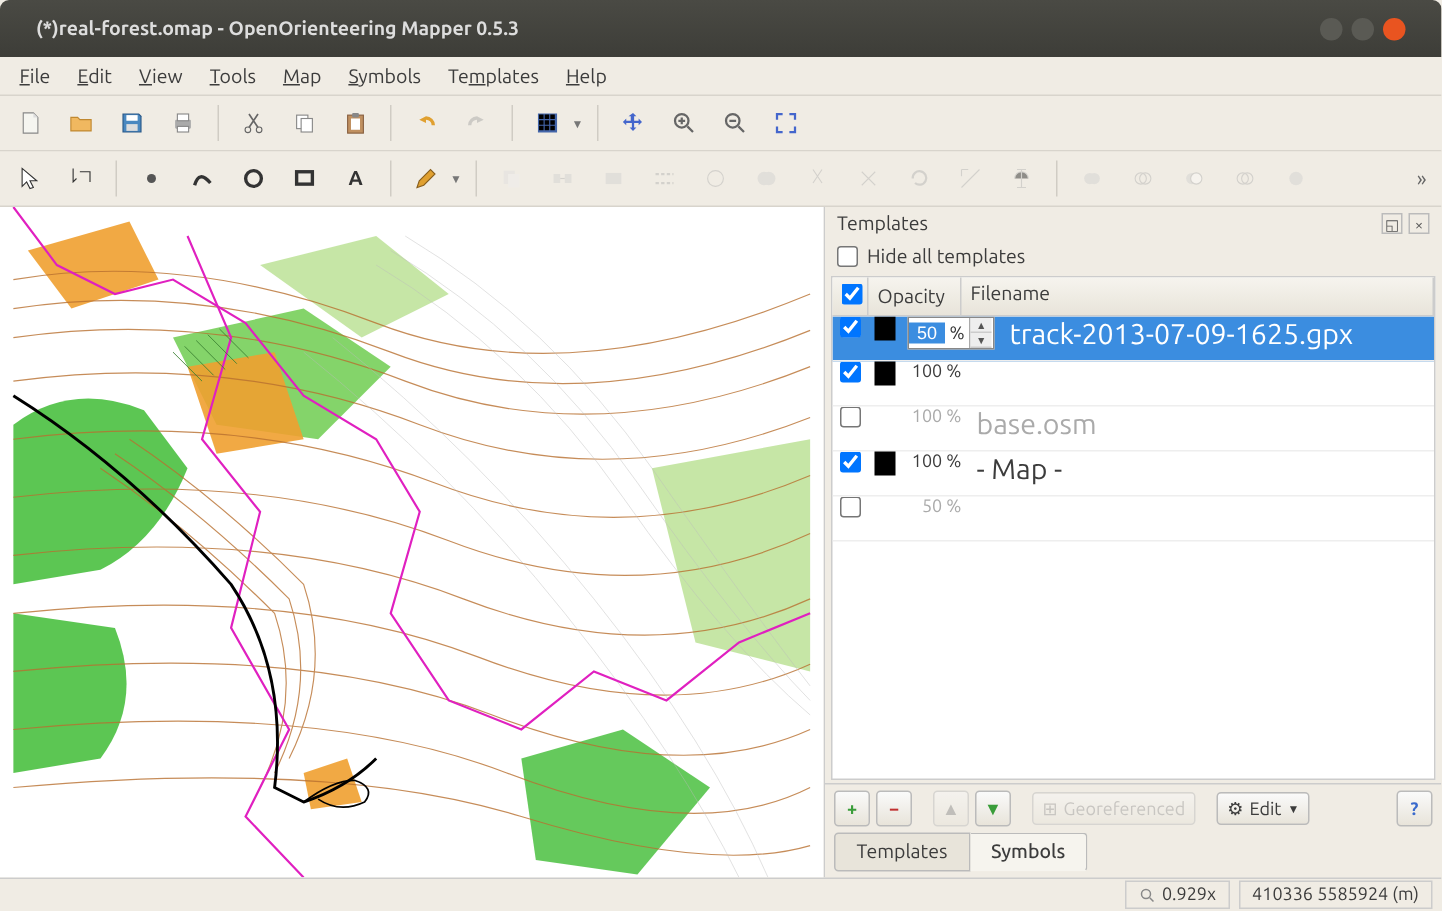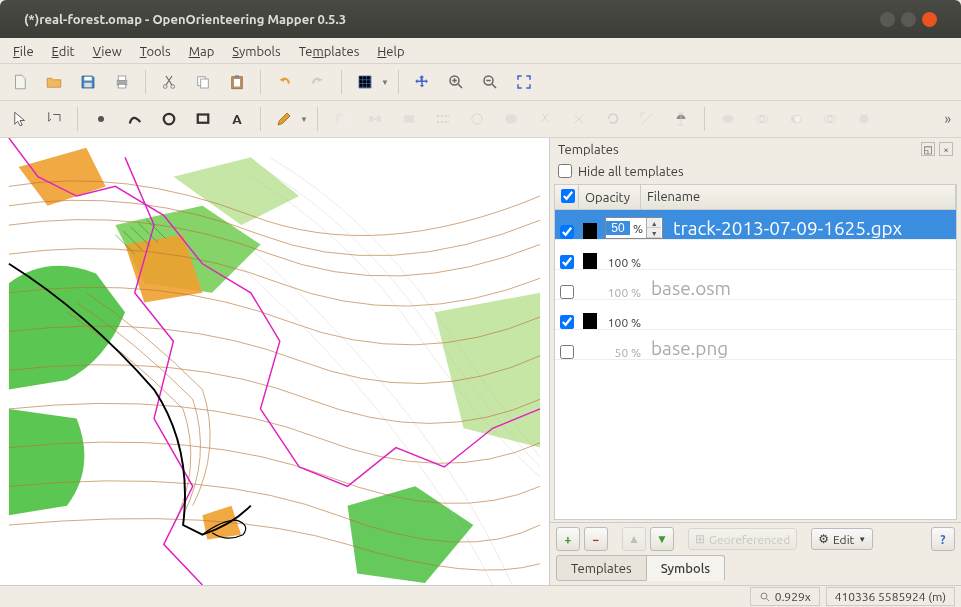--- a/index.html
+++ b/index.html
@@ -26,21 +26,21 @@
 .panel-header .spacer { flex: 1; }
 .panel-header .pbtn { width: 14px; height: 14px; margin-left: 4px; display:flex; align-items:center; justify-content:center; font-size:10px; color:#555; border:1px solid #bbb;}
 .hideall { display: flex; align-items: center; padding: 4px 8px; gap: 6px; }
 .table { flex: 1; background: #fff; margin: 2px 4px; border: 1px solid #ccc; display: flex; flex-direction: column; }
 .thead { display: flex; background: linear-gradient(#f6f4ee,#e8e4da); border-bottom: 1px solid #ccc; }
 .thead > div { padding: 4px 6px; border-right: 1px solid #ccc; font-size: 13px; text-align: center; }
 .col-check { width: 24px; }
 .col-opacity { width: 62px; display: flex; align-items: center; }
 .col-file { flex: 1; text-align: left !important; }
 .tbody { flex: 1; overflow: auto; }
-.trow { display: flex; align-items: flex-end; height: 30px; border-bottom: 1px solid #eee; }
+.trow { display: flex; align-items: flex-start; height: 30px; border-bottom: 1px solid #eee; }
 .trow.selected { background: #3b8de0; color: #fff; }
 .trow.unchecked { color: #aaa; }
 .trow > div { padding: 0 4px; }
 .trow .col-check { width: 24px; display: flex; justify-content: center; }
 .trow .col-swatch { width: 22px; display:flex; justify-content:center;}
 .swatch { width: 18px; height: 16px; }
 .trow .col-op { width: 44px; text-align: right; font-size: 12px; }
 .trow .col-file { flex: 1; padding-left: 6px; font-size: 19px; }
 .opinput { display:flex; align-items:center; background:#fff; border:1px solid #888; height:22px; }
 .opinput input { width: 24px; border:none; background:#3b8de0; color:#fff; text-align:center; font-size:12px; outline:none;}
@@ -422,28 +422,28 @@
             <div class="col-file">base.osm</div>
           </div>
           <div class="trow">
             <div class="col-check">
               <input type="checkbox" checked="" style="">
             </div>
             <div class="col-swatch">
               <div class="swatch" style="background: rgb(0, 0, 0);"></div>
             </div>
             <div class="col-op">100 %</div>
+            <div class="col-file">- Map -</div>
           </div>
           <div class="trow unchecked">
             <div class="col-check">
               <input type="checkbox" style="">
             </div>
             <div class="col-swatch"></div>
             <div class="col-op">50 %</div>
-            <div class="col-file">base.png</div>
           </div>
         </div>
     </div>
     <div class="panel-footer">
       <div class="fbtn icon">
           <span style="color:#3a9d3a;font-weight:bold">+</span>
         </div>
       <div class="fbtn icon">
           <span style="color:#c03030;font-weight:bold">−</span>
         </div>

